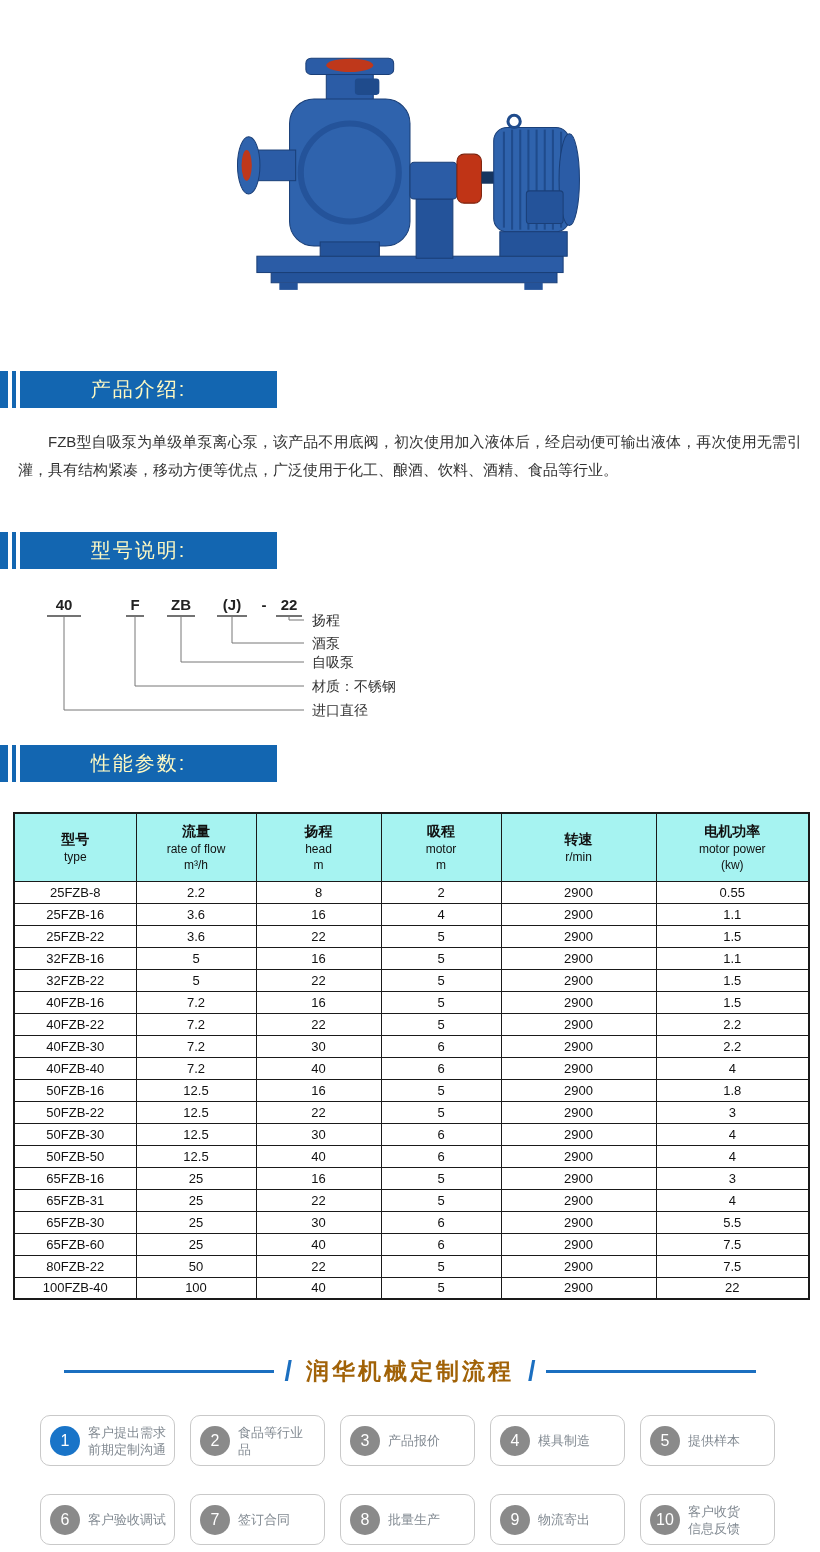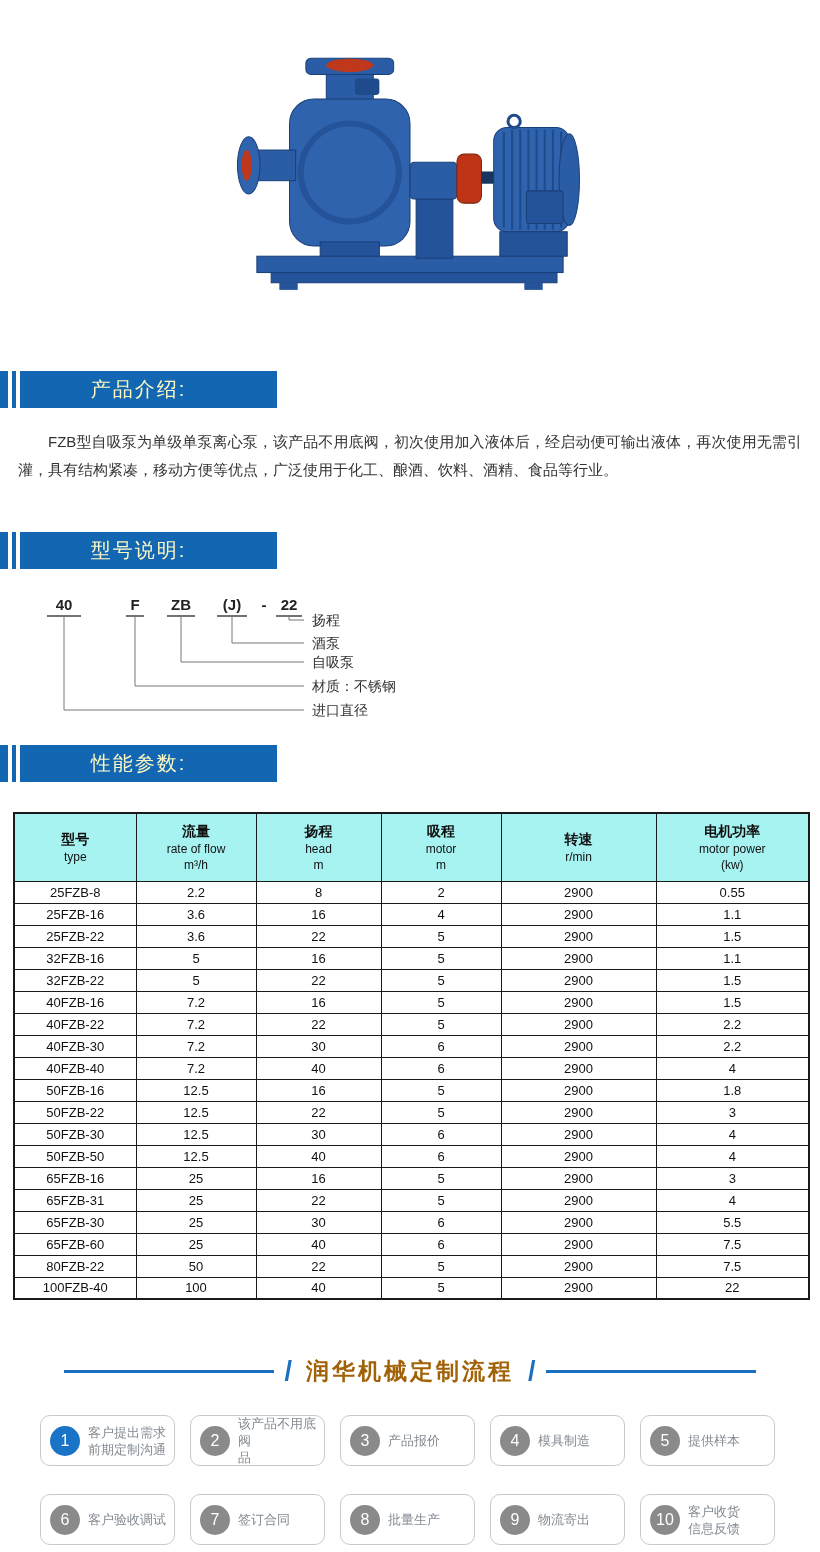--- a/index.html
+++ b/index.html
@@ -358,21 +358,21 @@
   <span class="pt-line"></span>
 </div>
 <div class="steps-grid">
     <div class="step-card">
       <div class="step-num highlight">1</div>
       <div class="step-label">客户提出需求
 前期定制沟通</div>
     </div>
     <div class="step-card">
       <div class="step-num">2</div>
-      <div class="step-label">该产品不用底阀
+      <div class="step-label">食品等行业
 品</div>
     </div>
     <div class="step-card">
       <div class="step-num">3</div>
       <div class="step-label">产品报价</div>
     </div>
     <div class="step-card">
       <div class="step-num">4</div>
       <div class="step-label">模具制造</div>
     </div>

